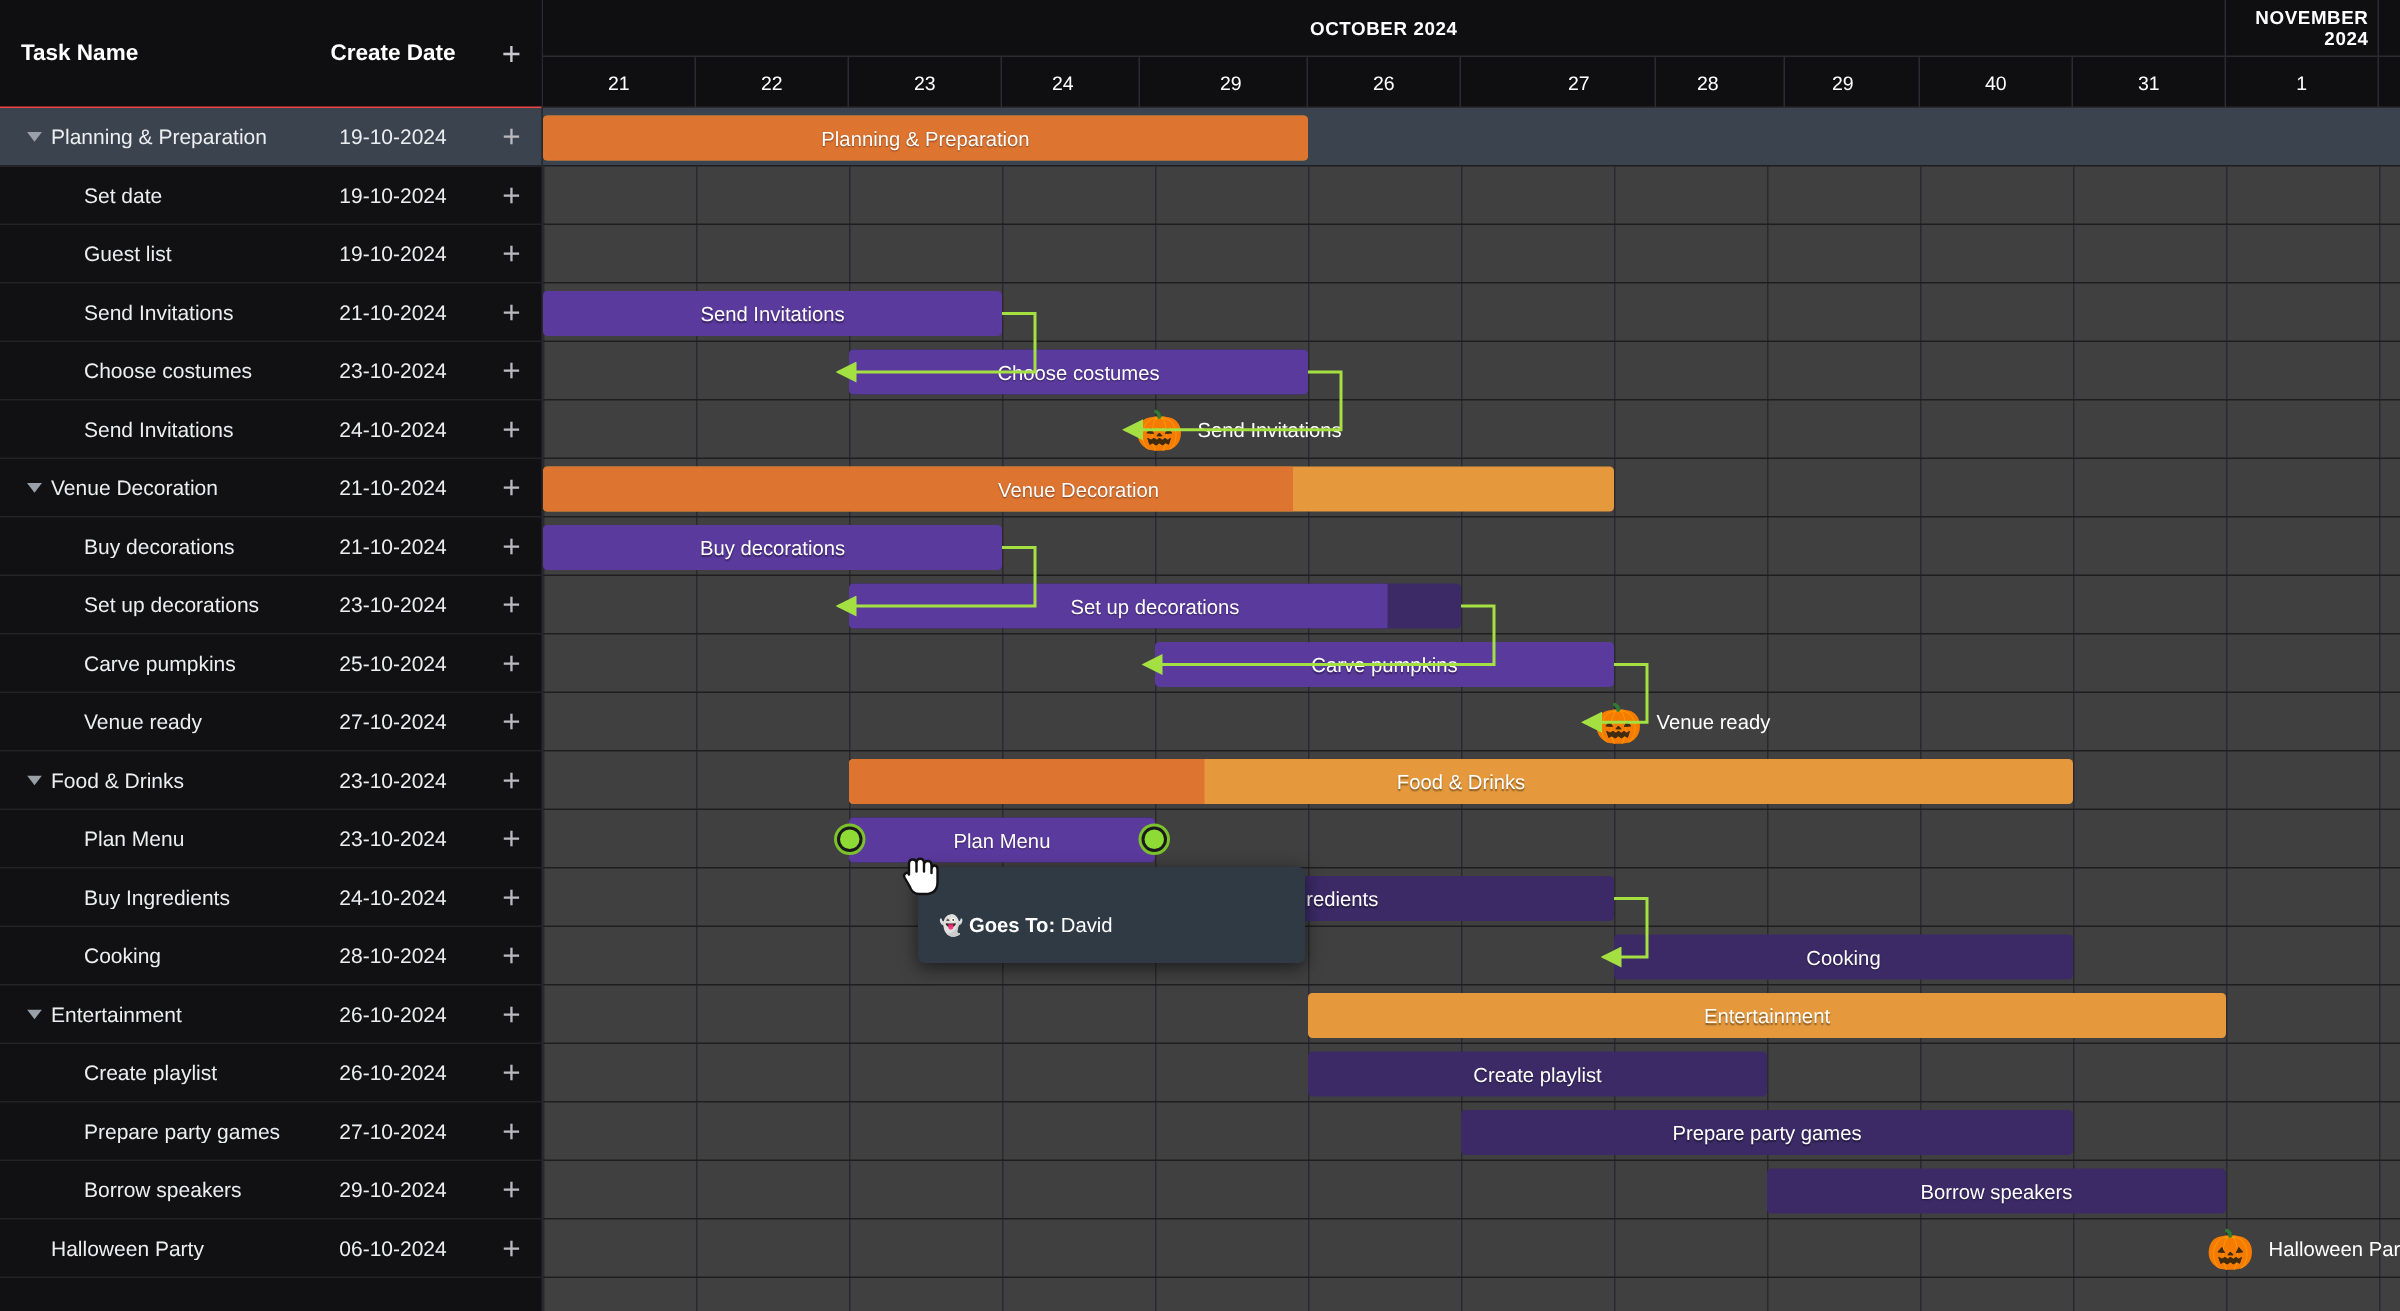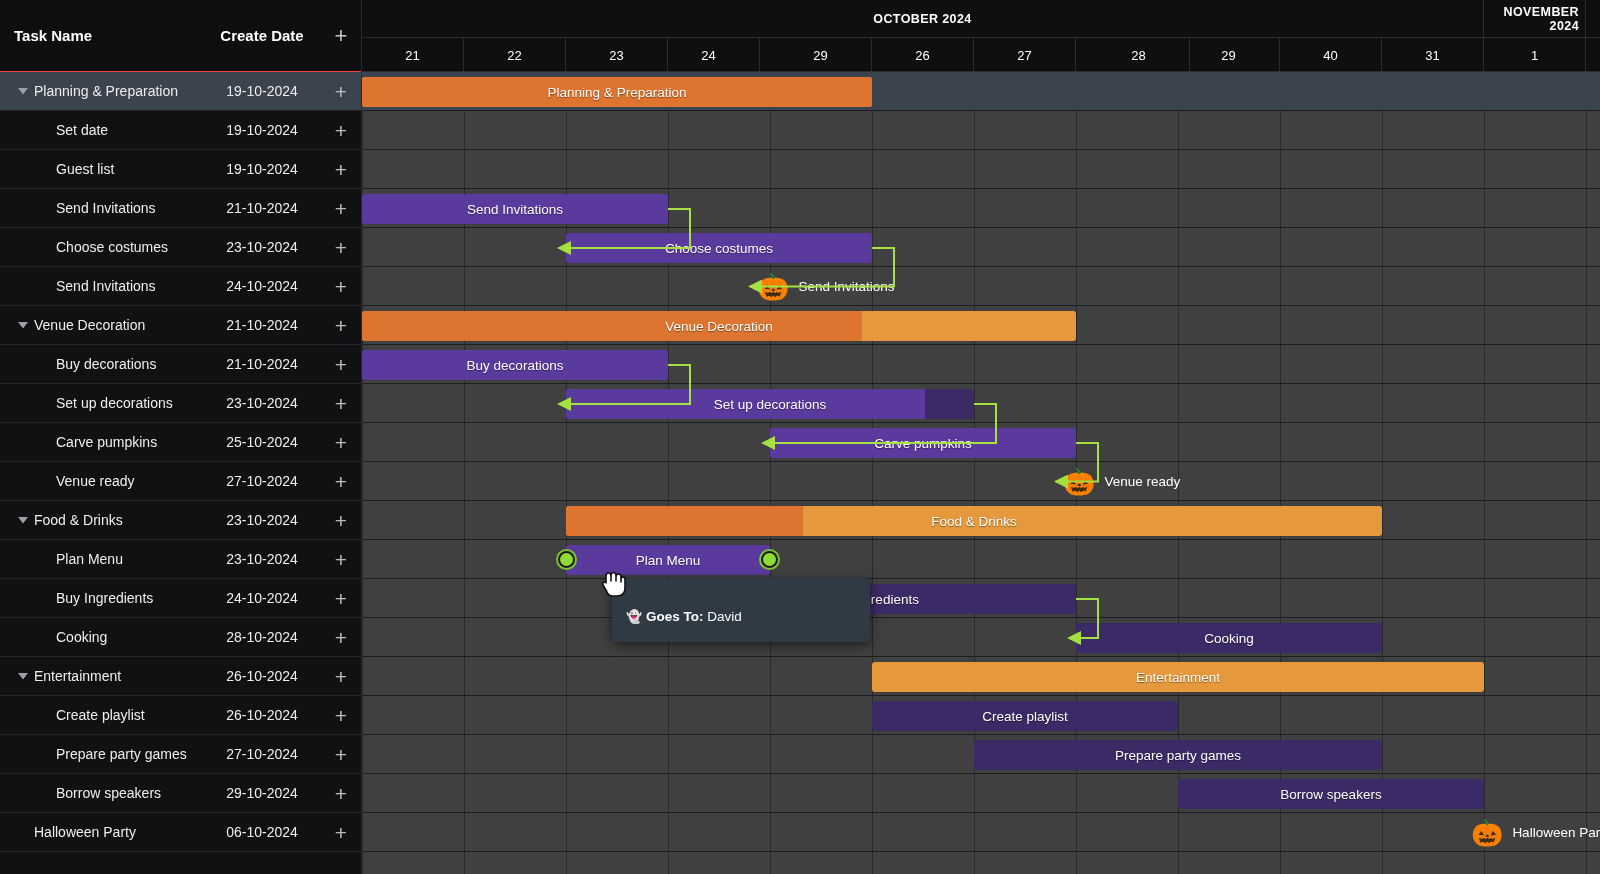--- a/index.html
+++ b/index.html
@@ -218,21 +218,21 @@
         <div class="month" style="left: 0px; width: 1122px;">OCTOBER 2024</div>
         <div class="month" style="left: 1122px; width: 102px; justify-content: flex-end; padding-right: 6px; text-align: right;">NOVEMBER 2024</div>
       </div>
     <div id="daysband">
         <div class="day" style="left: 0px; width: 102px;">21</div>
         <div class="day" style="left: 102px; width: 102px;">22</div>
         <div class="day" style="left: 204px; width: 102px;">23</div>
         <div class="day" style="left: 296px; width: 102px;">24</div>
         <div class="day" style="left: 408px; width: 102px;">29</div>
         <div class="day" style="left: 510px; width: 102px;">26</div>
-        <div class="day" style="left: 612px; width: 102px; text-align: right;">27</div>
+        <div class="day" style="left: 640px; width: 102px; text-align: right;">27</div>
         <div class="day" style="left: 726px; width: 102px;">28</div>
         <div class="day" style="left: 816px; width: 102px;">29</div>
         <div class="day" style="left: 918px; width: 102px;">40</div>
         <div class="day" style="left: 1020px; width: 102px;">31</div>
         <div class="day" style="left: 1122px; width: 102px;">1</div>
       </div>
     <div id="gridbody">
       <div id="gridlines">
           <div class="vline" style="left: 0px;"></div>
           <div class="vline" style="left: 102px;"></div>

